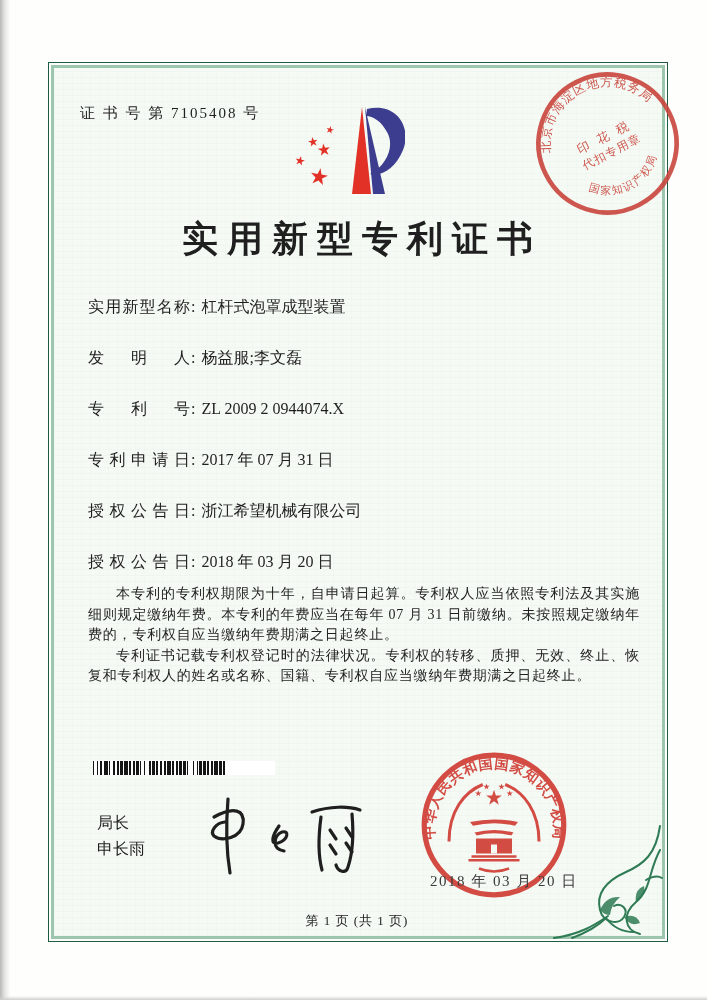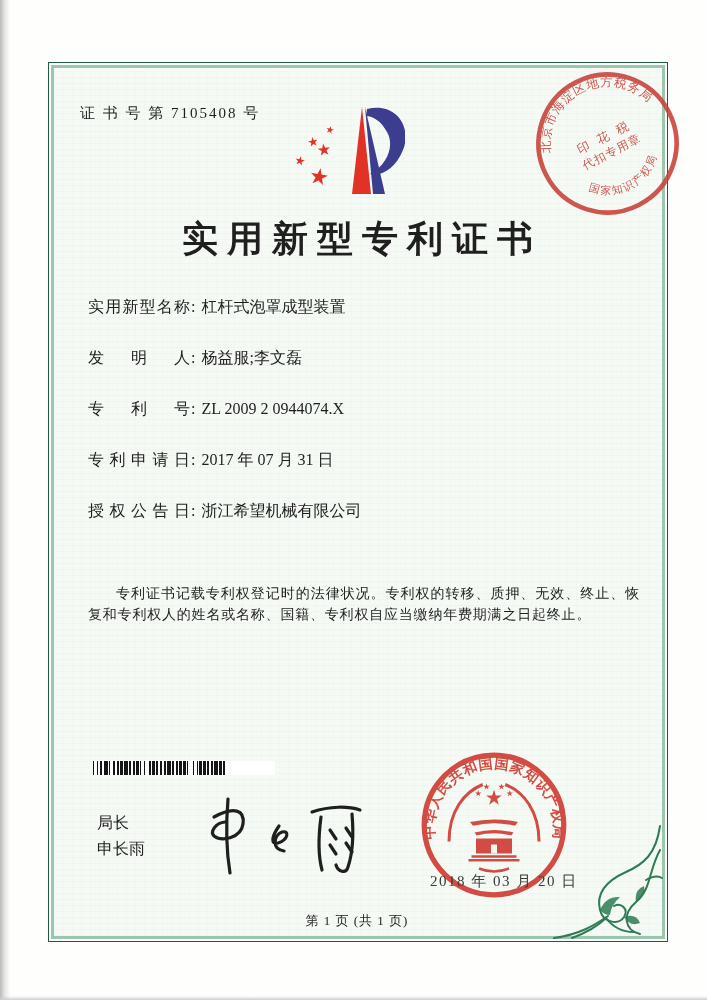--- a/index.html
+++ b/index.html
@@ -110,23 +110,27 @@
     </div>
     <div class="field-row">
       <span class="field-label">专利号</span><span class="field-colon">:</span><span>ZL 2009 2 0944074.X</span>
     </div>
     <div class="field-row">
       <span class="field-label">专利申请日</span><span class="field-colon">:</span><span>2017 年 07 月 31 日</span>
     </div>
     <div class="field-row">
       <span class="field-label">授权公告日</span><span class="field-colon">:</span><span>浙江希望机械有限公司</span>
     </div>
+    <div class="field-row">
+      <span class="field-label">授权公告日</span><span class="field-colon">:</span><span>2018 年 03 月 20 日</span>
+    </div>
   </div>
 
   <div class="body-text">
+    <p>本专利的专利权期限为十年，自申请日起算。专利权人应当依照专利法及其实施细则规定缴纳年费。本专利的年费应当在每年 07 月 31 日前缴纳。未按照规定缴纳年费的，专利权自应当缴纳年费期满之日起终止。</p>
     <p>专利证书记载专利权登记时的法律状况。专利权的转移、质押、无效、终止、恢复和专利权人的姓名或名称、国籍、专利权自应当缴纳年费期满之日起终止。</p>
   </div>
 
   <div class="barcode"><span style="display: inline-block; height: 14px; vertical-align: top; width: 1.35px; background: rgb(21, 21, 21);"></span><span style="display: inline-block; height: 14px; vertical-align: top; width: 2.7px; background: rgb(255, 255, 255);"></span><span style="display: inline-block; height: 14px; vertical-align: top; width: 1.35px; background: rgb(21, 21, 21);"></span><span style="display: inline-block; height: 14px; vertical-align: top; width: 1.35px; background: rgb(255, 255, 255);"></span><span style="display: inline-block; height: 14px; vertical-align: top; width: 2.7px; background: rgb(21, 21, 21);"></span><span style="display: inline-block; height: 14px; vertical-align: top; width: 1.35px; background: rgb(255, 255, 255);"></span><span style="display: inline-block; height: 14px; vertical-align: top; width: 4.05px; background: rgb(21, 21, 21);"></span><span style="display: inline-block; height: 14px; vertical-align: top; width: 1.35px; background: rgb(255, 255, 255);"></span><span style="display: inline-block; height: 14px; vertical-align: top; width: 1.35px; background: rgb(21, 21, 21);"></span><span style="display: inline-block; height: 14px; vertical-align: top; width: 2.7px; background: rgb(255, 255, 255);"></span><span style="display: inline-block; height: 14px; vertical-align: top; width: 1.35px; background: rgb(21, 21, 21);"></span><span style="display: inline-block; height: 14px; vertical-align: top; width: 2.7px; background: rgb(255, 255, 255);"></span><span style="display: inline-block; height: 14px; vertical-align: top; width: 1.35px; background: rgb(21, 21, 21);"></span><span style="display: inline-block; height: 14px; vertical-align: top; width: 1.35px; background: rgb(255, 255, 255);"></span><span style="display: inline-block; height: 14px; vertical-align: top; width: 2.7px; background: rgb(21, 21, 21);"></span><span style="display: inline-block; height: 14px; vertical-align: top; width: 1.35px; background: rgb(255, 255, 255);"></span><span style="display: inline-block; height: 14px; vertical-align: top; width: 4.05px; background: rgb(21, 21, 21);"></span><span style="display: inline-block; height: 14px; vertical-align: top; width: 1.35px; background: rgb(255, 255, 255);"></span><span style="display: inline-block; height: 14px; vertical-align: top; width: 1.35px; background: rgb(21, 21, 21);"></span><span style="display: inline-block; height: 14px; vertical-align: top; width: 2.7px; background: rgb(255, 255, 255);"></span><span style="display: inline-block; height: 14px; vertical-align: top; width: 1.35px; background: rgb(21, 21, 21);"></span><span style="display: inline-block; height: 14px; vertical-align: top; width: 1.35px; background: rgb(255, 255, 255);"></span><span style="display: inline-block; height: 14px; vertical-align: top; width: 2.7px; background: rgb(21, 21, 21);"></span><span style="display: inline-block; height: 14px; vertical-align: top; width: 1.35px; background: rgb(255, 255, 255);"></span><span style="display: inline-block; height: 14px; vertical-align: top; width: 1.35px; background: rgb(21, 21, 21);"></span><span style="display: inline-block; height: 14px; vertical-align: top; width: 2.7px; background: rgb(255, 255, 255);"></span><span style="display: inline-block; height: 14px; vertical-align: top; width: 1.35px; background: rgb(21, 21, 21);"></span><span style="display: inline-block; height: 14px; vertical-align: top; width: 4.05px; background: rgb(255, 255, 255);"></span><span style="display: inline-block; height: 14px; vertical-align: top; width: 1.35px; background: rgb(21, 21, 21);"></span><span style="display: inline-block; height: 14px; vertical-align: top; width: 1.35px; background: rgb(255, 255, 255);"></span><span style="display: inline-block; height: 14px; vertical-align: top; width: 2.7px; background: rgb(21, 21, 21);"></span><span style="display: inline-block; height: 14px; vertical-align: top; width: 1.35px; background: rgb(255, 255, 255);"></span><span style="display: inline-block; height: 14px; vertical-align: top; width: 1.35px; background: rgb(21, 21, 21);"></span><span style="display: inline-block; height: 14px; vertical-align: top; width: 2.7px; background: rgb(255, 255, 255);"></span><span style="display: inline-block; height: 14px; vertical-align: top; width: 1.35px; background: rgb(21, 21, 21);"></span><span style="display: inline-block; height: 14px; vertical-align: top; width: 2.7px; background: rgb(255, 255, 255);"></span><span style="display: inline-block; height: 14px; vertical-align: top; width: 1.35px; background: rgb(21, 21, 21);"></span><span style="display: inline-block; height: 14px; vertical-align: top; width: 1.35px; background: rgb(255, 255, 255);"></span><span style="display: inline-block; height: 14px; vertical-align: top; width: 4.05px; background: rgb(21, 21, 21);"></span><span style="display: inline-block; height: 14px; vertical-align: top; width: 1.35px; background: rgb(255, 255, 255);"></span><span style="display: inline-block; height: 14px; vertical-align: top; width: 1.35px; background: rgb(21, 21, 21);"></span><span style="display: inline-block; height: 14px; vertical-align: top; width: 2.7px; background: rgb(255, 255, 255);"></span><span style="display: inline-block; height: 14px; vertical-align: top; width: 1.35px; background: rgb(21, 21, 21);"></span><span style="display: inline-block; height: 14px; vertical-align: top; width: 1.35px; background: rgb(255, 255, 255);"></span><span style="display: inline-block; height: 14px; vertical-align: top; width: 2.7px; background: rgb(21, 21, 21);"></span><span style="display: inline-block; height: 14px; vertical-align: top; width: 1.35px; background: rgb(255, 255, 255);"></span><span style="display: inline-block; height: 14px; vertical-align: top; width: 2.7px; background: rgb(21, 21, 21);"></span><span style="display: inline-block; height: 14px; vertical-align: top; width: 1.35px; background: rgb(255, 255, 255);"></span><span style="display: inline-block; height: 14px; vertical-align: top; width: 1.35px; background: rgb(21, 21, 21);"></span><span style="display: inline-block; height: 14px; vertical-align: top; width: 4.05px; background: rgb(255, 255, 255);"></span><span style="display: inline-block; height: 14px; vertical-align: top; width: 1.35px; background: rgb(21, 21, 21);"></span><span style="display: inline-block; height: 14px; vertical-align: top; width: 2.7px; background: rgb(255, 255, 255);"></span><span style="display: inline-block; height: 14px; vertical-align: top; width: 1.35px; background: rgb(21, 21, 21);"></span><span style="display: inline-block; height: 14px; vertical-align: top; width: 1.35px; background: rgb(255, 255, 255);"></span><span style="display: inline-block; height: 14px; vertical-align: top; width: 2.7px; background: rgb(21, 21, 21);"></span><span style="display: inline-block; height: 14px; vertical-align: top; width: 1.35px; background: rgb(255, 255, 255);"></span><span style="display: inline-block; height: 14px; vertical-align: top; width: 2.7px; background: rgb(21, 21, 21);"></span><span style="display: inline-block; height: 14px; vertical-align: top; width: 1.35px; background: rgb(255, 255, 255);"></span><span style="display: inline-block; height: 14px; vertical-align: top; width: 1.35px; background: rgb(21, 21, 21);"></span><span style="display: inline-block; height: 14px; vertical-align: top; width: 2.7px; background: rgb(255, 255, 255);"></span><span style="display: inline-block; height: 14px; vertical-align: top; width: 1.35px; background: rgb(21, 21, 21);"></span><span style="display: inline-block; height: 14px; vertical-align: top; width: 1.35px; background: rgb(255, 255, 255);"></span><span style="display: inline-block; height: 14px; vertical-align: top; width: 4.05px; background: rgb(21, 21, 21);"></span><span style="display: inline-block; height: 14px; vertical-align: top; width: 1.35px; background: rgb(255, 255, 255);"></span><span style="display: inline-block; height: 14px; vertical-align: top; width: 2.7px; background: rgb(21, 21, 21);"></span><span style="display: inline-block; height: 14px; vertical-align: top; width: 1.35px; background: rgb(255, 255, 255);"></span><span style="display: inline-block; height: 14px; vertical-align: top; width: 1.35px; background: rgb(21, 21, 21);"></span></div>
 
   <div class="signer">
     <div>局长</div>
     <div>申长雨</div>
   </div>
 

